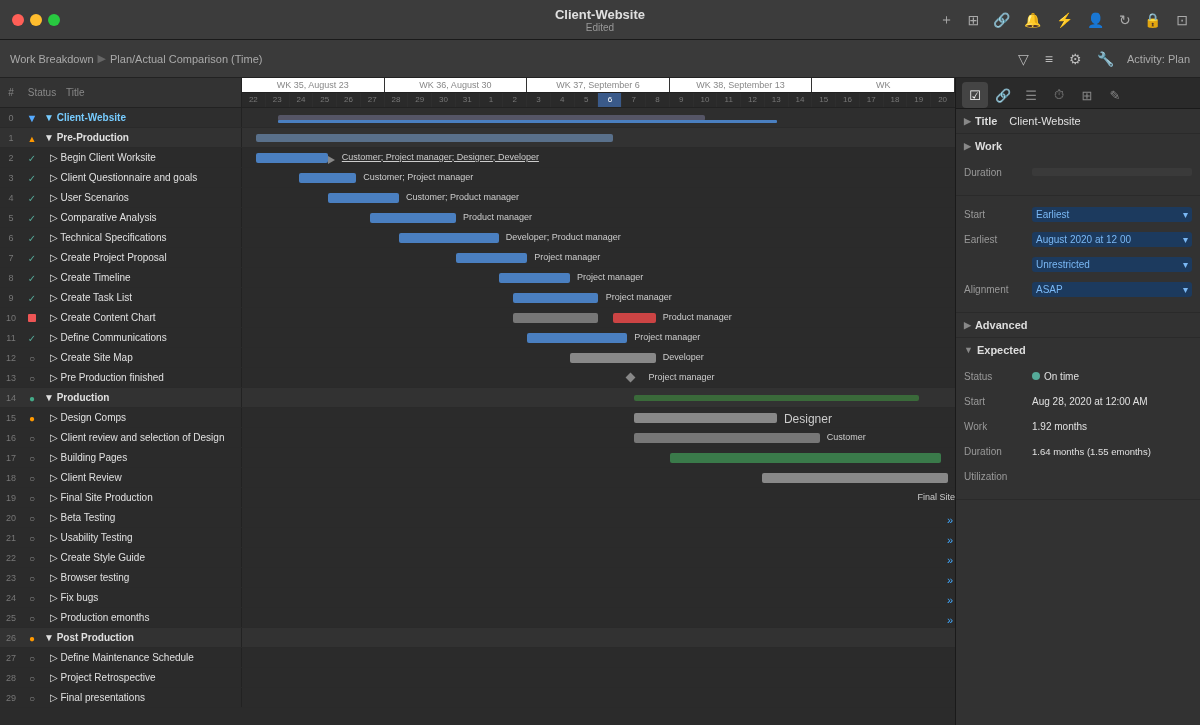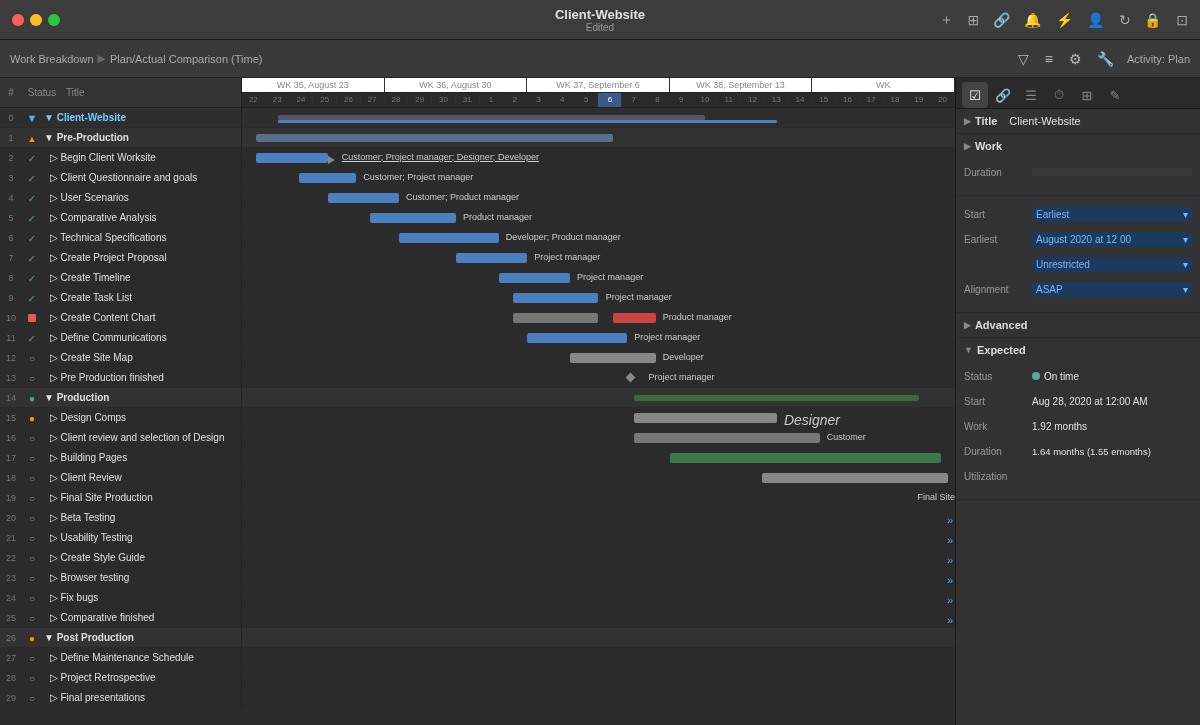--- a/index.html
+++ b/index.html
@@ -596,21 +596,21 @@
         </div>
 
         <div class="task-row">
           <div class="task-info">
             <div class="row-num">15</div>
             <div class="row-status"><span style="color:#f90; font-size:10px;">●</span></div>
             <div class="row-title indent-1">▷ Design Comps</div>
           </div>
           <div class="gantt-area" style="position:relative; height:20px; overflow:hidden;">
             <div style="position:absolute; left:55%; top:5px; width:20%; height:10px; background:#888; border-radius:2px;"></div>
-            <div style="position:absolute; left:76%; top:4px; font-size:14px; color:#ccc; white-space:nowrap;font-style:italic;">Designer</div>
+            <div style="position:absolute; left:76%; top:4px; font-size:12px; color:#ccc; white-space:nowrap;">Designer</div>
           </div>
         </div>
 
         <div class="task-row">
           <div class="task-info">
             <div class="row-num">16</div>
             <div class="row-status"><span style="color:#888; font-size:10px;">○</span></div>
             <div class="row-title indent-1">▷ Client review and selection of Design</div>
           </div>
           <div class="gantt-area" style="position:relative; height:20px; overflow:hidden;">
@@ -704,21 +704,21 @@
           </div>
           <div class="gantt-area" style="position:relative; height:20px;">
             <div style="position:absolute; right:2px; top:6px; font-size:11px; color:#4af;">»</div>
           </div>
         </div>
 
         <div class="task-row">
           <div class="task-info">
             <div class="row-num">25</div>
             <div class="row-status"><span style="color:#888; font-size:10px;">○</span></div>
-            <div class="row-title indent-1">▷ Comparative finished</div>
+            <div class="row-title indent-1">▷ Production emonths</div>
           </div>
           <div class="gantt-area" style="position:relative; height:20px;">
             <div style="position:absolute; right:2px; top:6px; font-size:11px; color:#4af;">»</div>
           </div>
         </div>
 
         <div class="task-row section">
           <div class="task-info">
             <div class="row-num">26</div>
             <div class="row-status"><span style="color:#f90; font-size:10px;">●</span></div>

